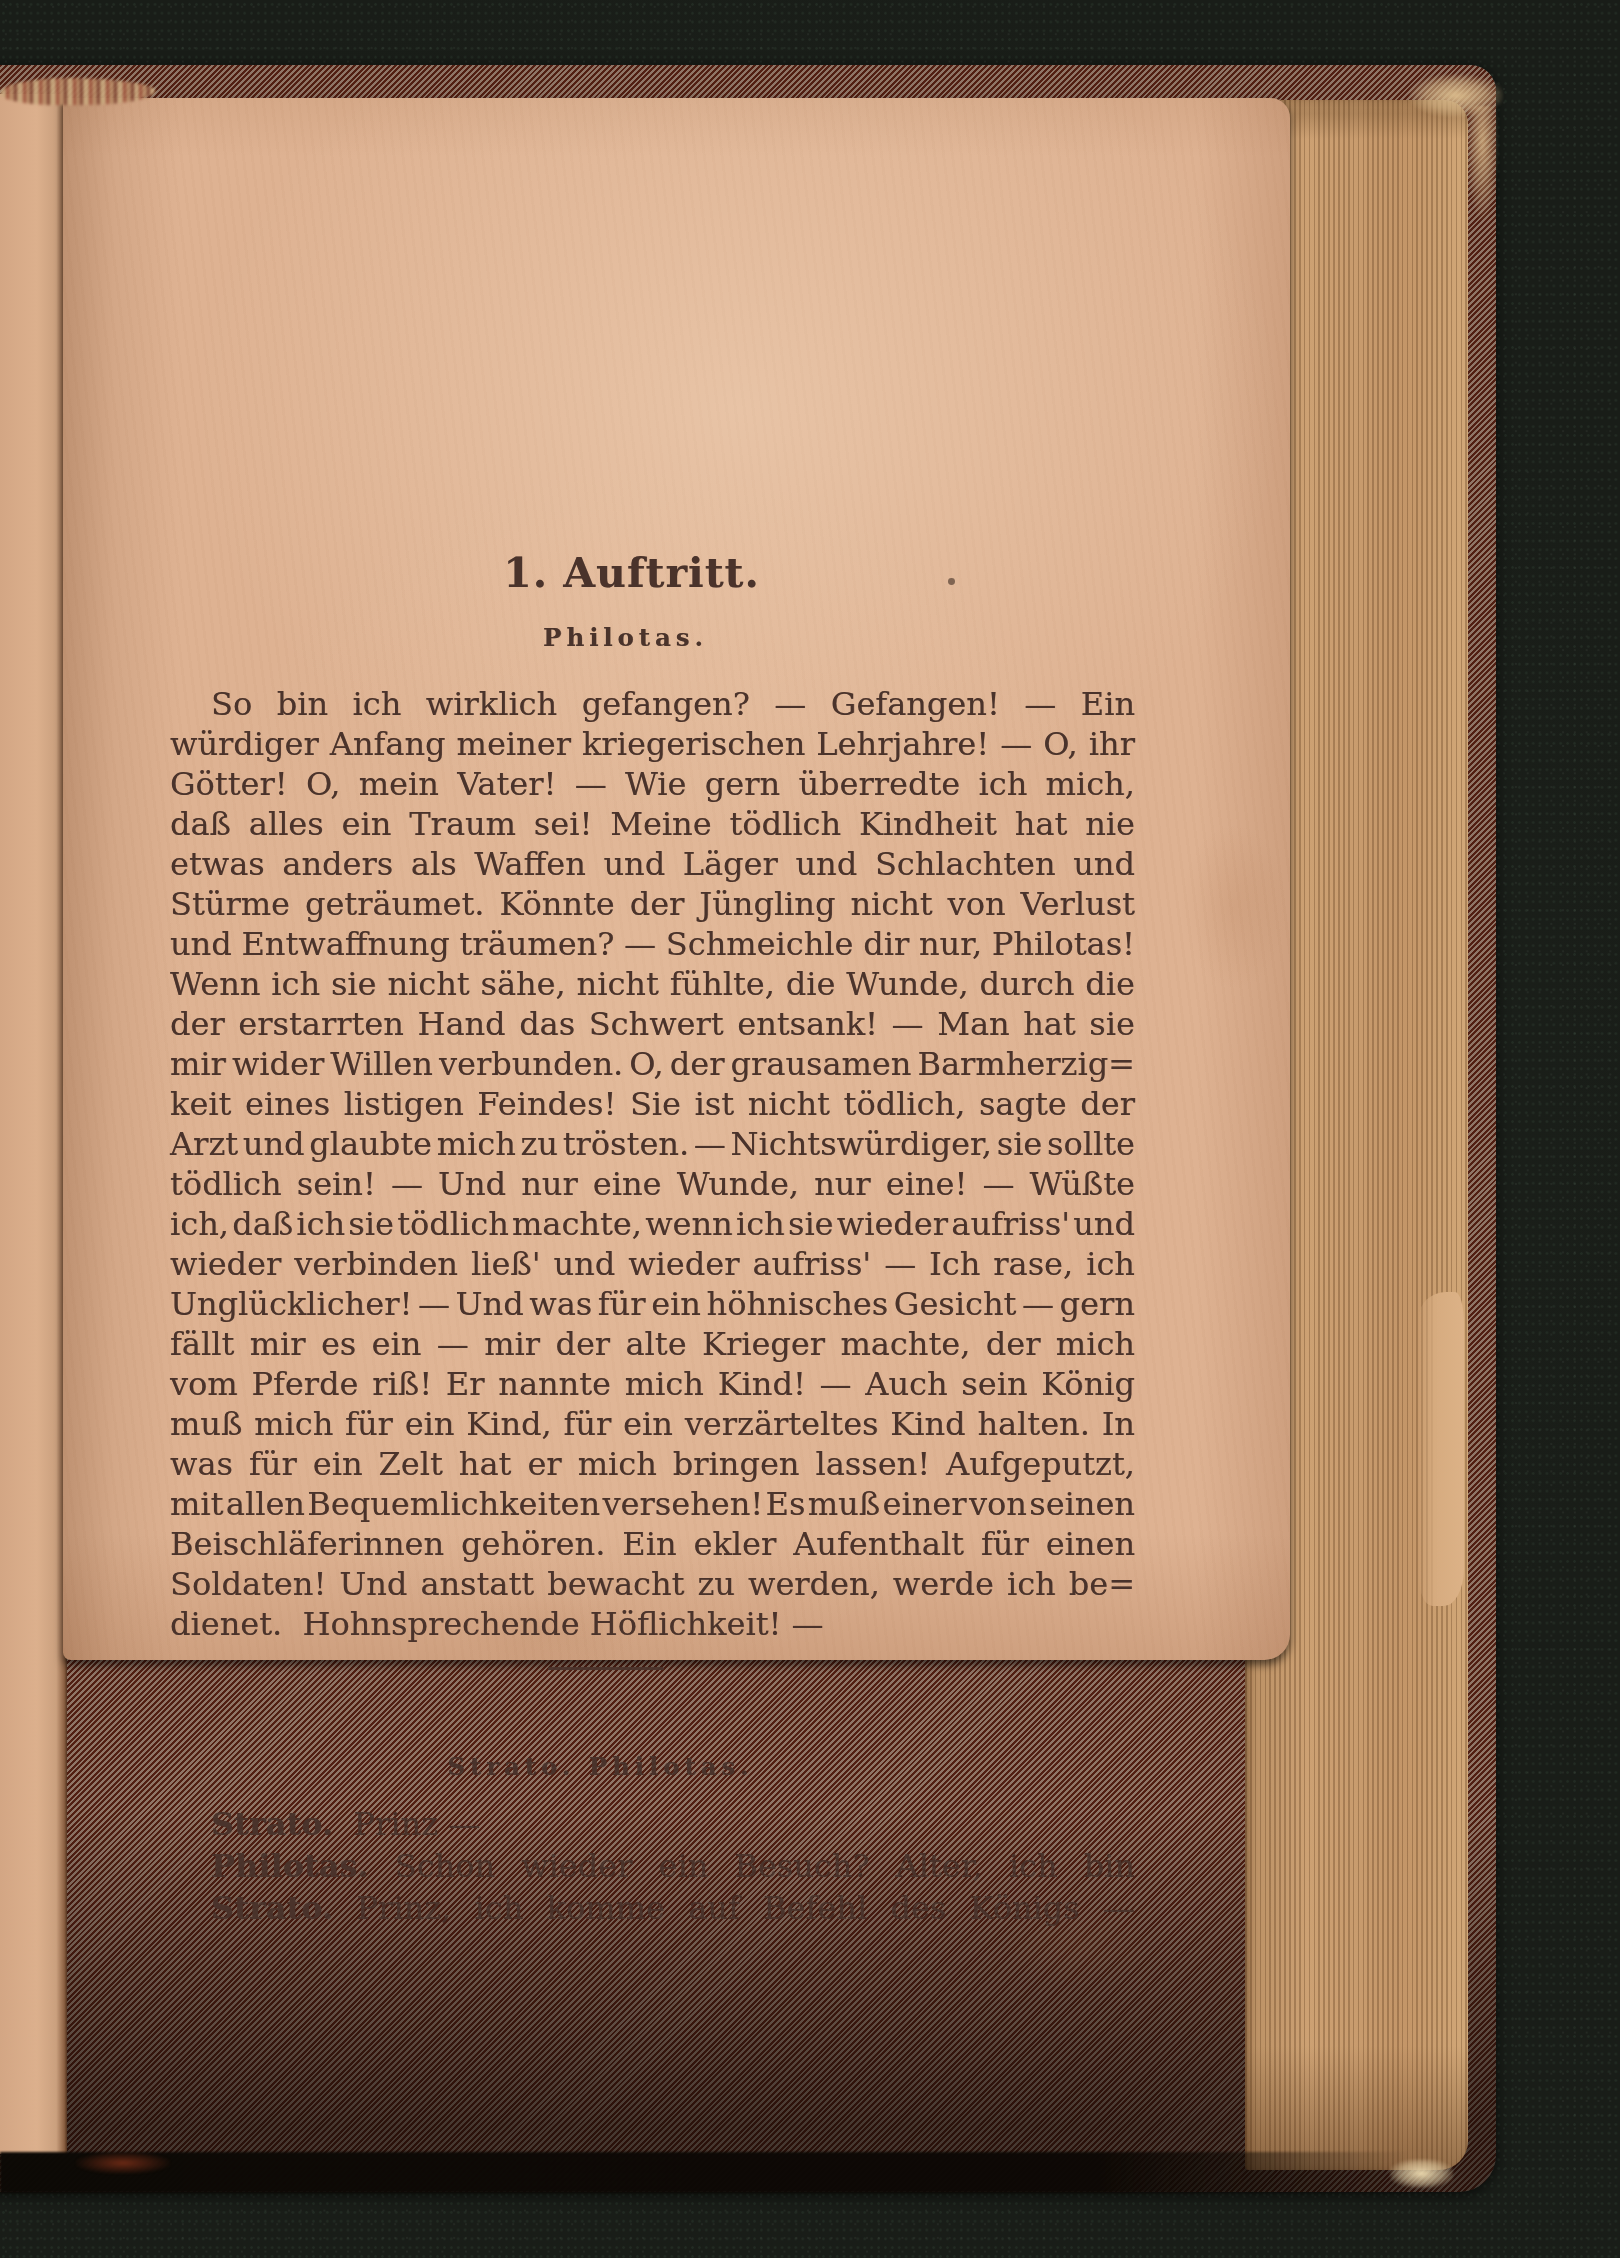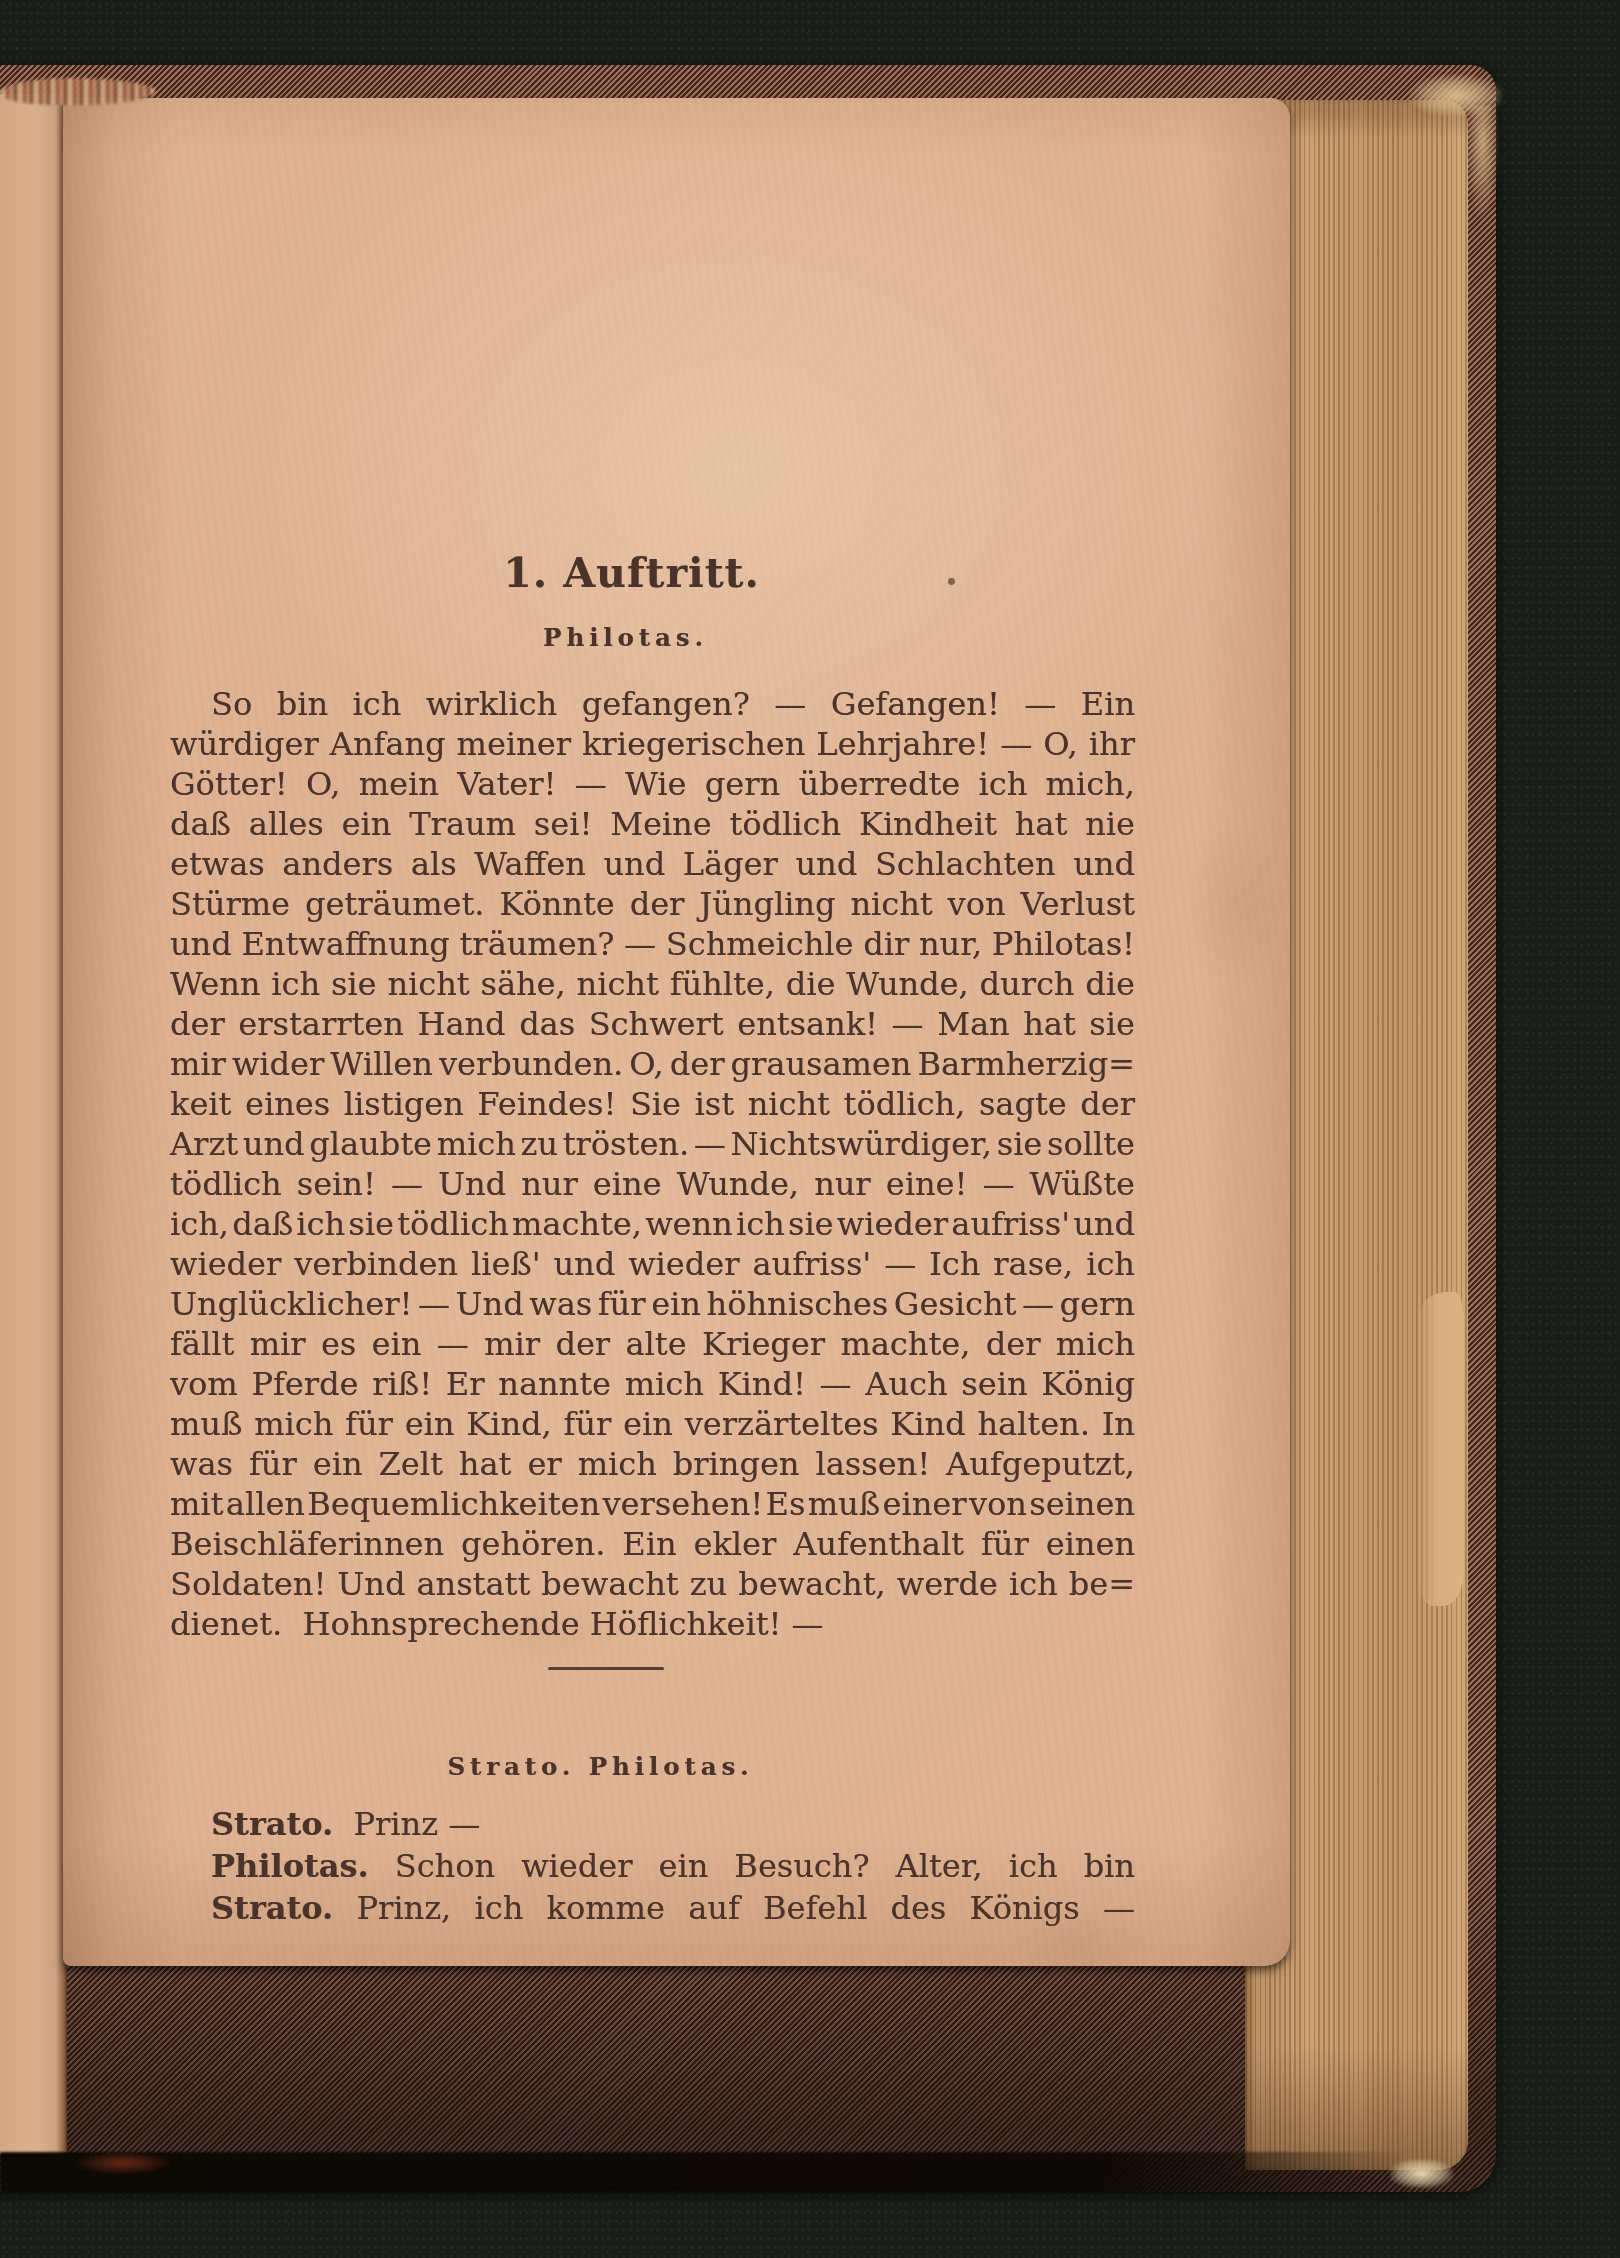--- a/index.html
+++ b/index.html
@@ -68,21 +68,21 @@
   }
 
   
   .leftpage{
     position:absolute;left:0;top:94px;width:67px;height:2060px;z-index:2;
     background:linear-gradient(90deg,#d3a684 0%,#dcb08d 55%,#caa07e 84%,#8a5f41 96%,#52331f 100%);
   }
 
   
   .page{
-    position:absolute;left:63px;top:98px;width:1227px;height:1868px;z-index:4;
+    position:absolute;left:63px;top:98px;width:1227px;height:1562px;z-index:4;
     background-image:
       radial-gradient(ellipse 882px 706px at 55% 20%, rgba(255,236,212,.30), rgba(0,0,0,0) 62%),
       radial-gradient(ellipse 745px 882px at 48% 62%, rgba(250,226,198,.16), rgba(0,0,0,0) 70%),
       linear-gradient(90deg, rgba(118,70,38,.30) 0px, rgba(118,70,38,.10) 51px, rgba(0,0,0,0) 118px),
       linear-gradient(270deg, rgba(140,85,50,.20) 0px, rgba(0,0,0,0) 93px),
       linear-gradient(0deg, rgba(150,95,60,.22) 0px, rgba(0,0,0,0) 127px),
       linear-gradient(180deg, rgba(150,100,64,.12) 0px, rgba(0,0,0,0) 59px),
       repeating-linear-gradient(83deg, rgba(171,122,84,.05) 0 2.9px, rgba(0,0,0,0) 2.9px 8.8px),
       linear-gradient(#deb292,#deb292);
     background-color:var(--paper,#deb292);
@@ -412,21 +412,21 @@
         <span data-name="word">Aufenthalt</span>
         <span data-name="word">für</span>
         <span data-name="word">einen</span>
       </div>
       <div class="tline just" data-name="text-line">
         <span data-name="word">Soldaten!</span>
         <span data-name="word">Und</span>
         <span data-name="word">anstatt</span>
         <span data-name="word">bewacht</span>
         <span data-name="word">zu</span>
-        <span data-name="word">bewacht,</span>
+        <span data-name="word">werden,</span>
         <span data-name="word">werde</span>
         <span data-name="word">ich</span>
         <span data-name="word">be=</span>
       </div>
       <div class="tline" data-name="text-line"><span data-name="text-run">dienet.  Hohnsprechende Höflichkeit! —</span></div>
     </div>
 
   <div class="separator" data-name="scene-separator-rule"></div>
 
   <div class="characters ink" id="chars2" data-name="scene-2-characters">Strato. Philotas.</div>

